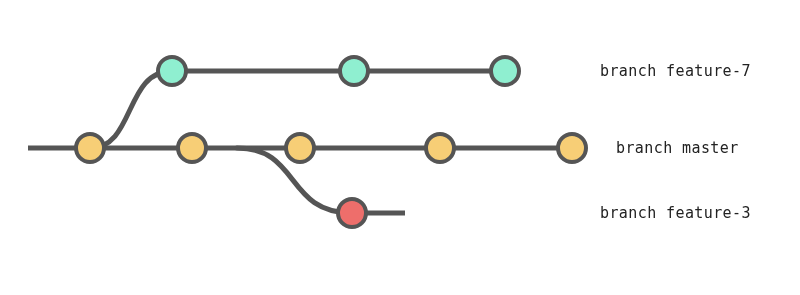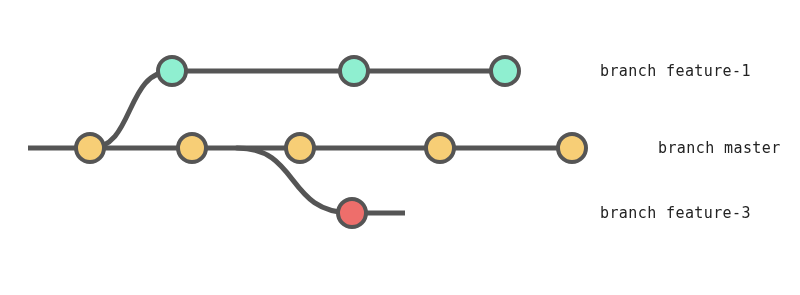--- a/index.html
+++ b/index.html
@@ -56,18 +56,18 @@
         <circle cx="90" cy="148" r="14" fill="#F7CE76" stroke="#555555" stroke-width="4"></circle>
         <circle cx="192" cy="148" r="14" fill="#F7CE76" stroke="#555555" stroke-width="4"></circle>
         <circle cx="300" cy="148" r="14" fill="#F7CE76" stroke="#555555" stroke-width="4"></circle>
         <circle cx="440" cy="148" r="14" fill="#F7CE76" stroke="#555555" stroke-width="4"></circle>
         <circle cx="572" cy="148" r="14" fill="#F7CE76" stroke="#555555" stroke-width="4"></circle>
         <circle cx="352" cy="213" r="14" fill="#EE6E6B" stroke="#555555" stroke-width="4"></circle>
       </g>
   </svg>
 
   <div id="labels">
-      <div class="branch-label" style="left: 600px; top: 64px;">branch feature-1</div>
-      <div class="branch-label" style="left: 616px; top: 141px; margin-left: 42px;">branch master</div>
+      <div class="branch-label" style="left: 600px; top: 64px;">branch feature-7</div>
+      <div class="branch-label" style="left: 616px; top: 141px;">branch master</div>
       <div class="branch-label" style="left: 600px; top: 206px;">branch feature-3</div>
     </div>
 
 </div>
 
 </body></html>

